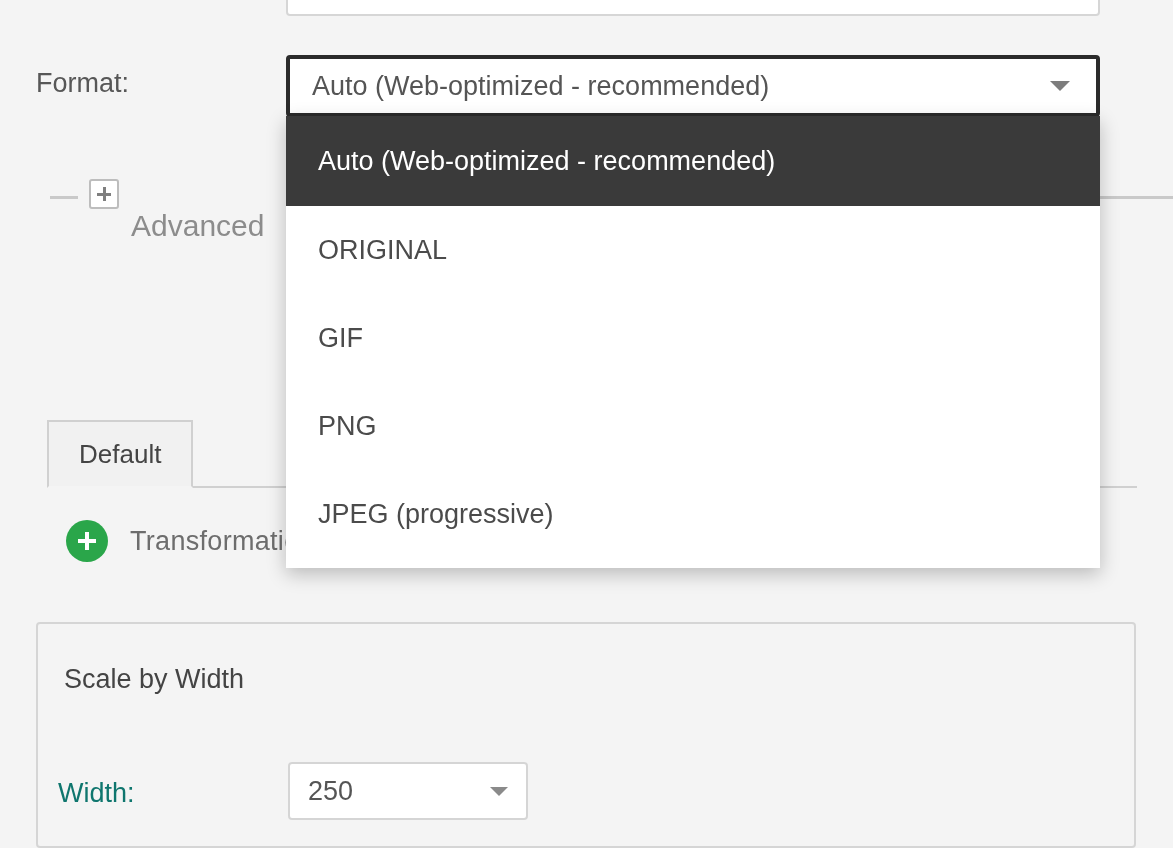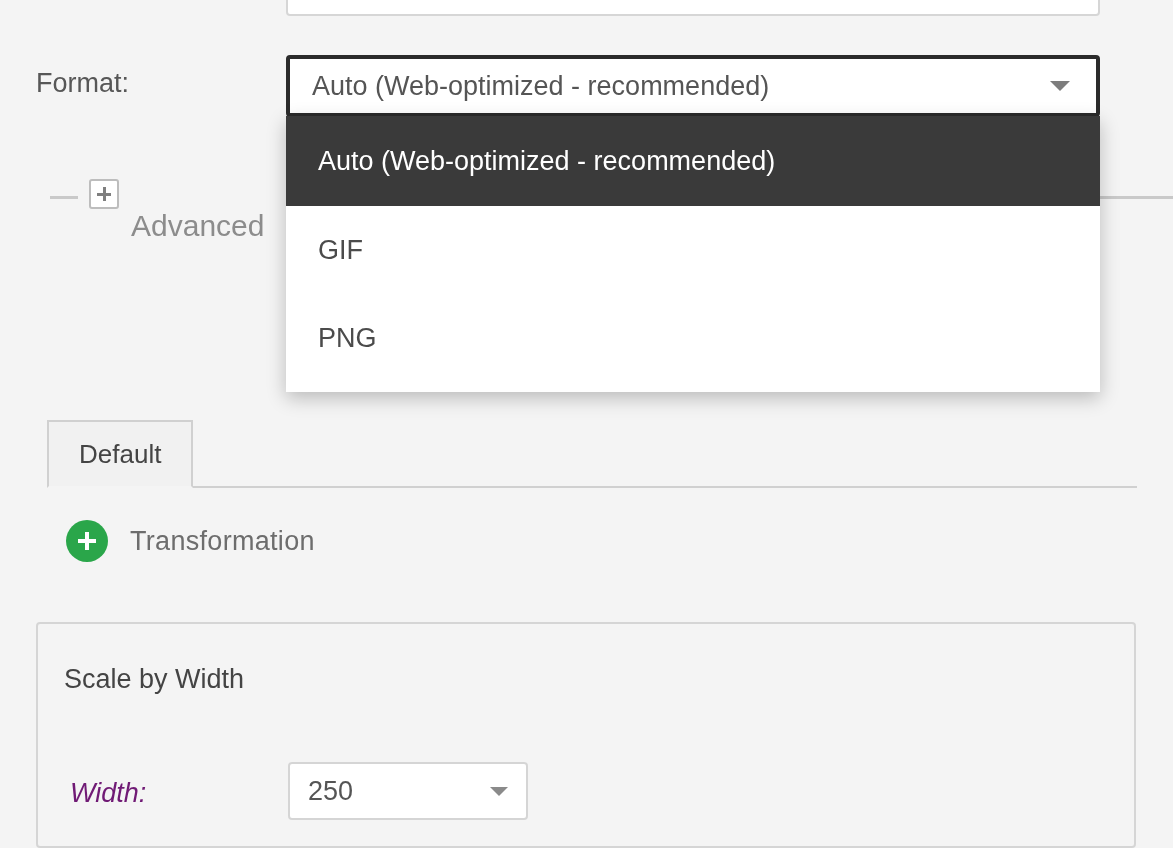--- a/index.html
+++ b/index.html
@@ -178,24 +178,23 @@
   }
   .scale-title {
     position: absolute;
     left: 26px; top: 40px;
     font-size: 27px;
     font-weight: 400;
     color: #444;
   }
   .width-label {
     position: absolute;
-    left: 32px; top: 154px;
-    font-size: 27px;
-    color: #701a75;
-    font-style: italic;
+    left: 20px; top: 154px;
+    font-size: 27px;
+    color: #0f766e;
   }
   .width-select {
     position: absolute;
     left: 250px; top: 138px;
     width: 240px; height: 58px;
     background: #fff;
     border: 2px solid #d5d5d5;
     border-radius: 4px;
     display:flex; align-items:center;
     padding: 0 18px;
@@ -220,22 +219,24 @@
 
   <div class="format-label">Format:</div>
 
   <div class="select-box">
     <span class="select-text">Auto (Web-optimized - recommended)</span>
     <span class="select-caret"></span>
   </div>
 
   <div class="dropdown">
     <div class="dd-option selected">Auto (Web-optimized - recommended)</div>
+    <div class="dd-option">ORIGINAL</div>
     <div class="dd-option">GIF</div>
     <div class="dd-option">PNG</div>
+    <div class="dd-option">JPEG (progressive)</div>
   </div>
 
   <div class="divider-left"></div>
   <div class="divider-right"></div>
 
   <div class="adv-box">
     <div class="adv-plus"></div>
   </div>
   <div class="adv-label">Advanced</div>
 

